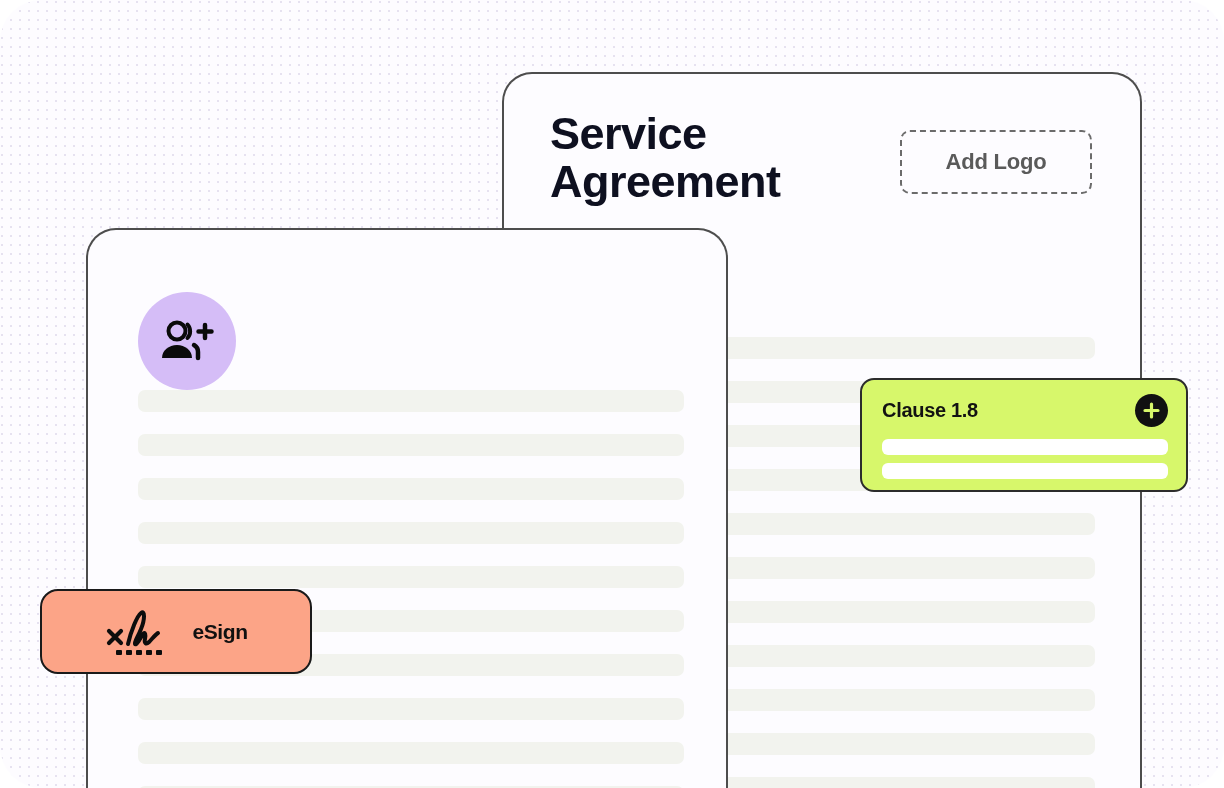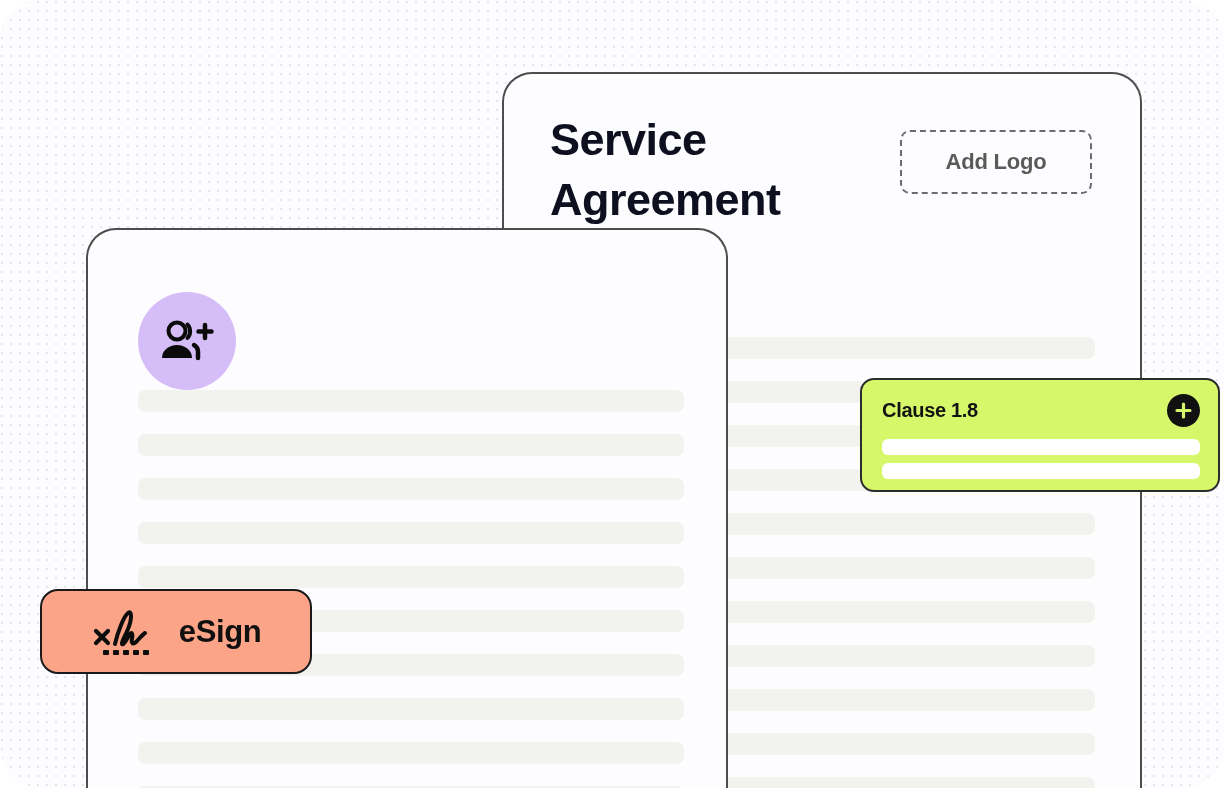--- a/index.html
+++ b/index.html
@@ -78,21 +78,21 @@
   #nda-card    .card-head { padding: 30px 44px 0 50px; }
 
   .doc-title {
     margin: 0;
     color: #0e1020;
     font-weight: 700;
     letter-spacing: -0.5px;
   }
   #service-title {
     font-size: 45px;
-    line-height: 60px;
+    line-height: 48px;
     max-width: 330px;
   }
   #nda-title {
     font-size: 41px;
     line-height: 56px;
     max-width: 430px;
     letter-spacing: -0.8px;
   }
 
   
@@ -166,31 +166,31 @@
     box-sizing: border-box;
     display: flex;
     align-items: center;
     justify-content: center;
     gap: 26px;
     cursor: pointer;
     z-index: 20;
   }
   #esign-label {
     color: #101010;
-    font-size: 31px;
+    font-size: 21px;
     font-weight: 600;
     letter-spacing: -0.4px;
   }
 
   
   #clause-card {
     position: absolute;
     left: 860px;
     top: 378px;
-    width: 360px;
+    width: 328px;
     height: 114px;
     background: #d7f76b;
     border: 2px solid #2c2c2c;
     border-radius: 14px;
     box-sizing: border-box;
     padding: 14px 18px 16px 20px;
     z-index: 20;
     text-align: right;
   }
   #clause-header {

